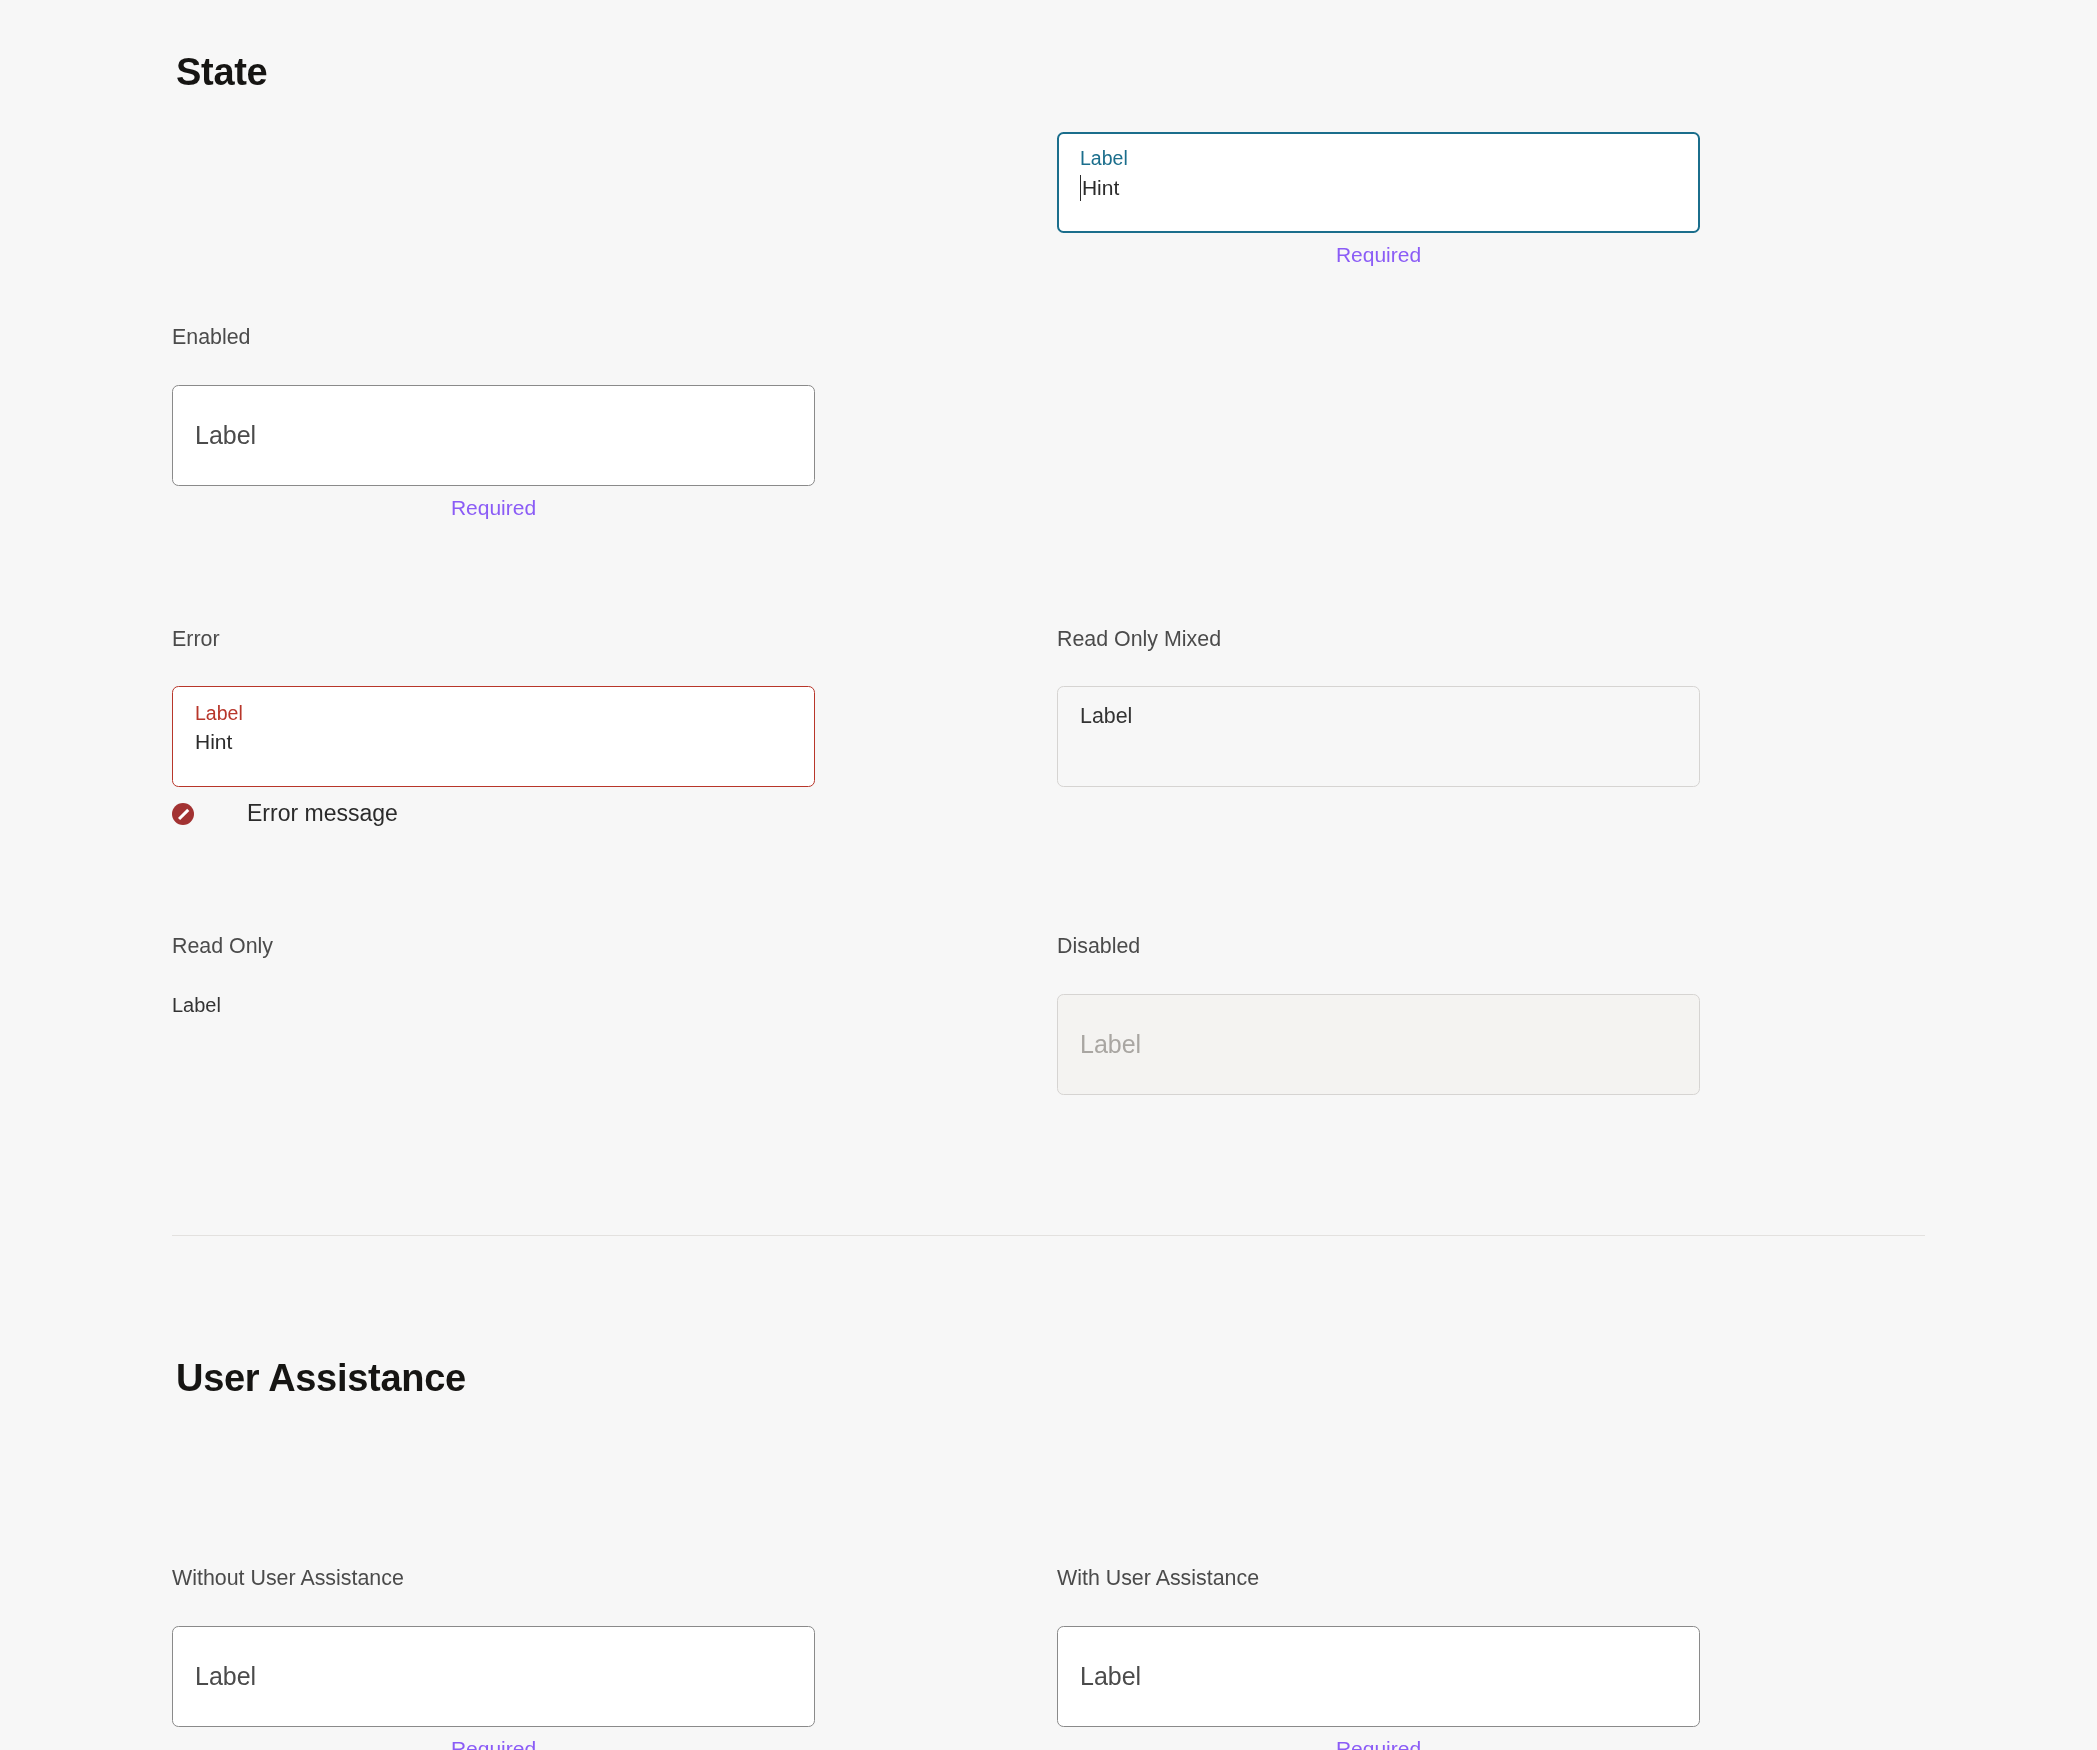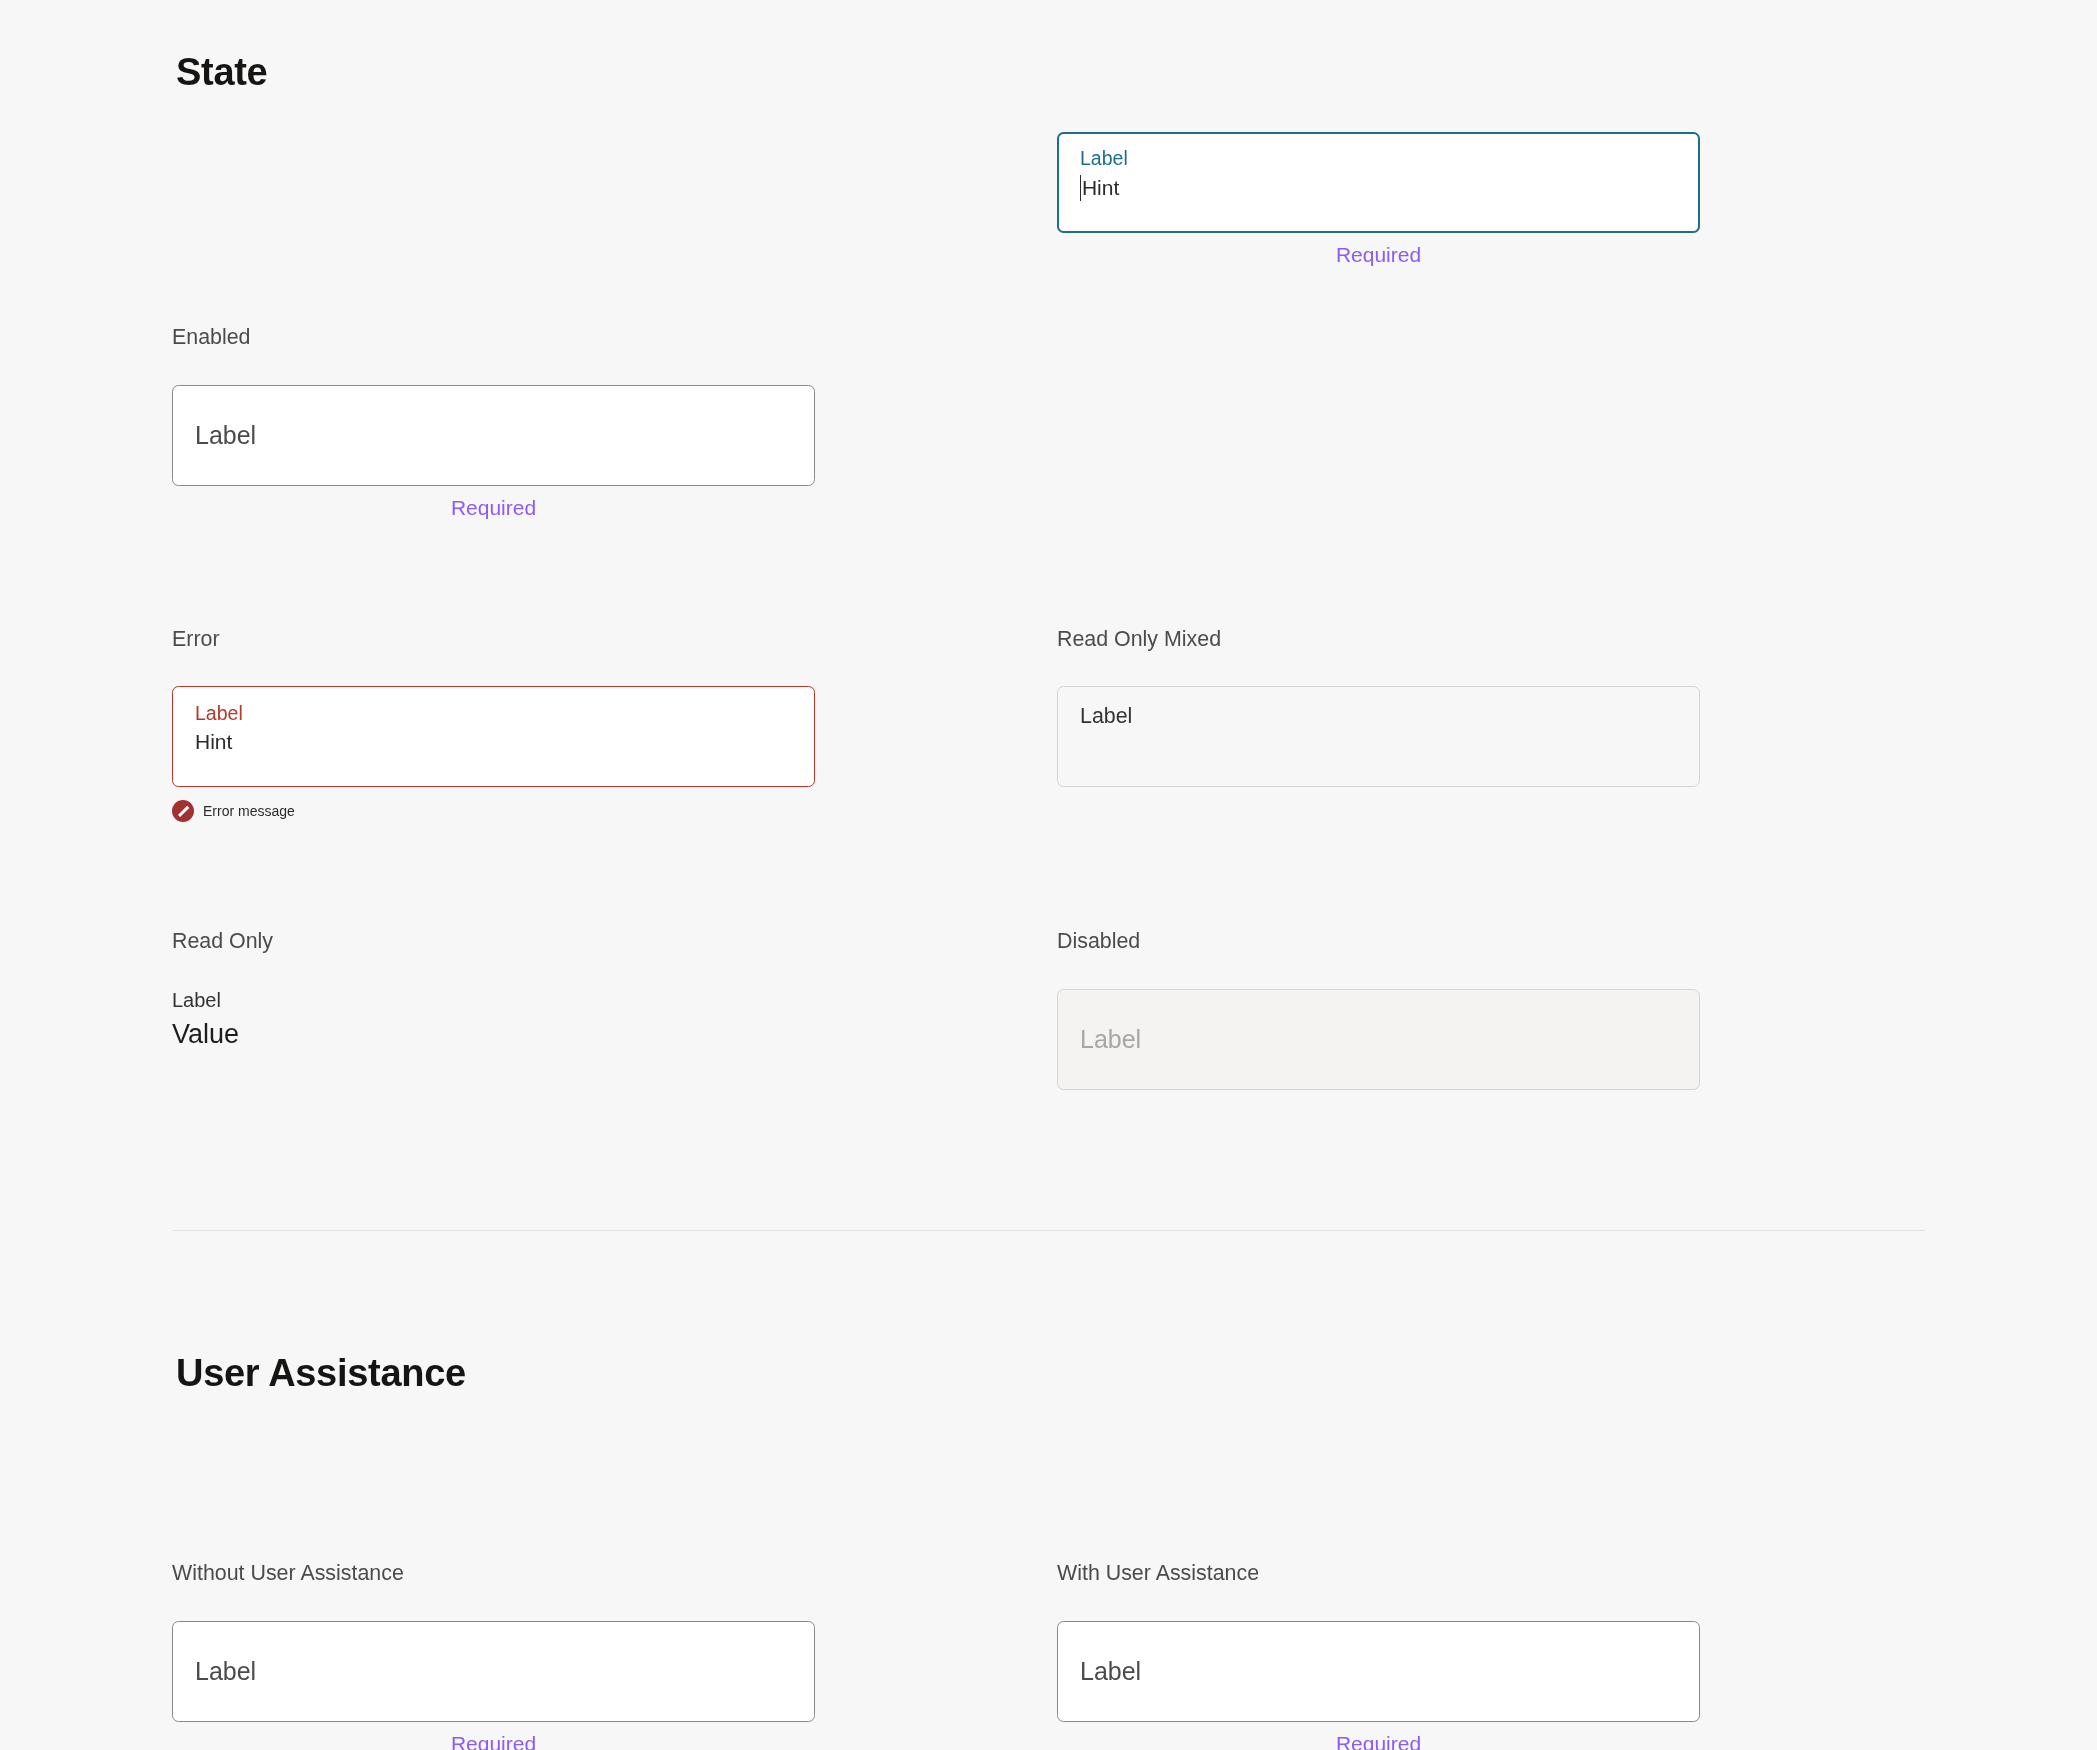--- a/index.html
+++ b/index.html
@@ -154,22 +154,23 @@
     content: "";
     position: absolute;
     left: 4.5px;
     top: 9.7px;
     width: 13px;
     height: 2.6px;
     background: #ffffff;
     transform: rotate(-45deg);
   }
   .error-text {
-    font-size: 14px;
+    font-size: 23px;
     color: #2b2b2b;
+    margin-left: 44px;
   }
 
   
   .readonly-plain {
     margin-top: 34px;
     width: 643px;
   }
   .readonly-plain .ro-label {
     font-size: 20px;
     color: #333333;
@@ -237,21 +238,20 @@
         <div class="state-label">Read Only Mixed</div>
         <div class="input-box readonly-mixed">
           <div class="box-label-float plain">Label</div>
         </div>
       </div>
 
       <div class="field-block row-3">
         <div class="state-label">Read Only</div>
         <div class="readonly-plain">
           <div class="ro-label">Label</div>
-          <div class="ro-value">Value</div>
         </div>
       </div>
 
       <div class="field-block row-3">
         <div class="state-label">Disabled</div>
         <div class="input-box disabled">
           <div class="box-placeholder muted">Label</div>
         </div>
       </div>
 

